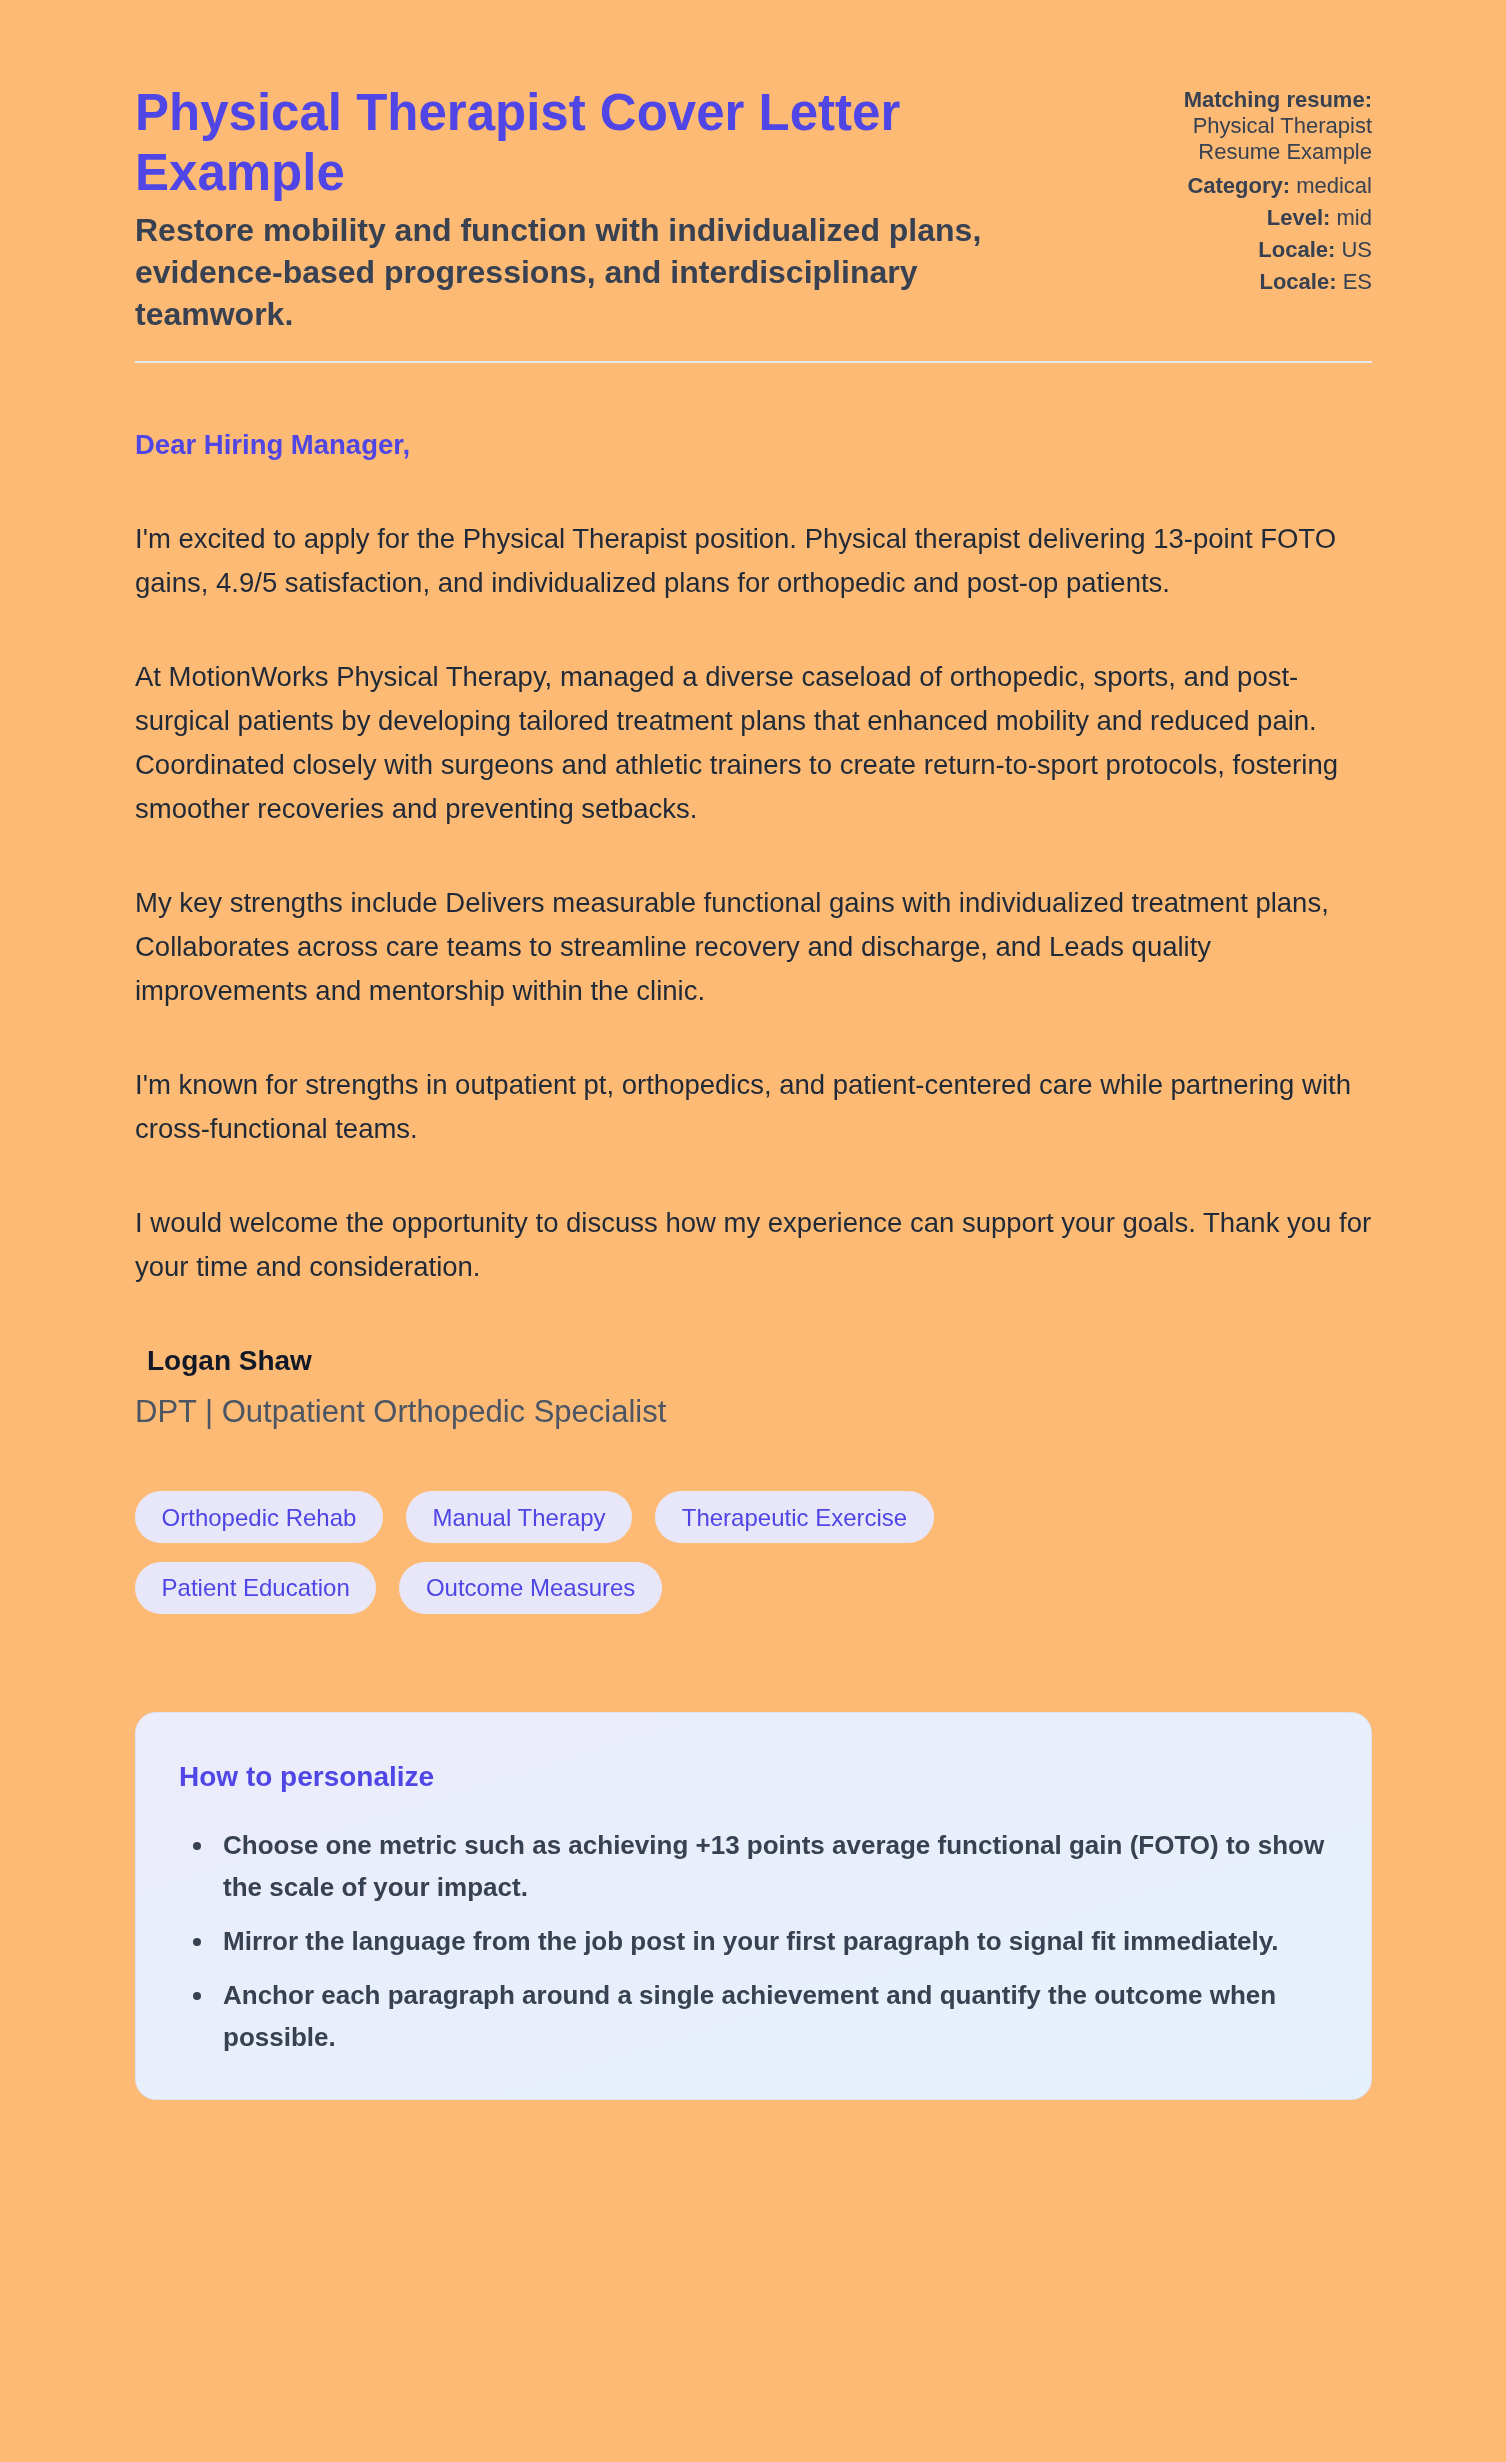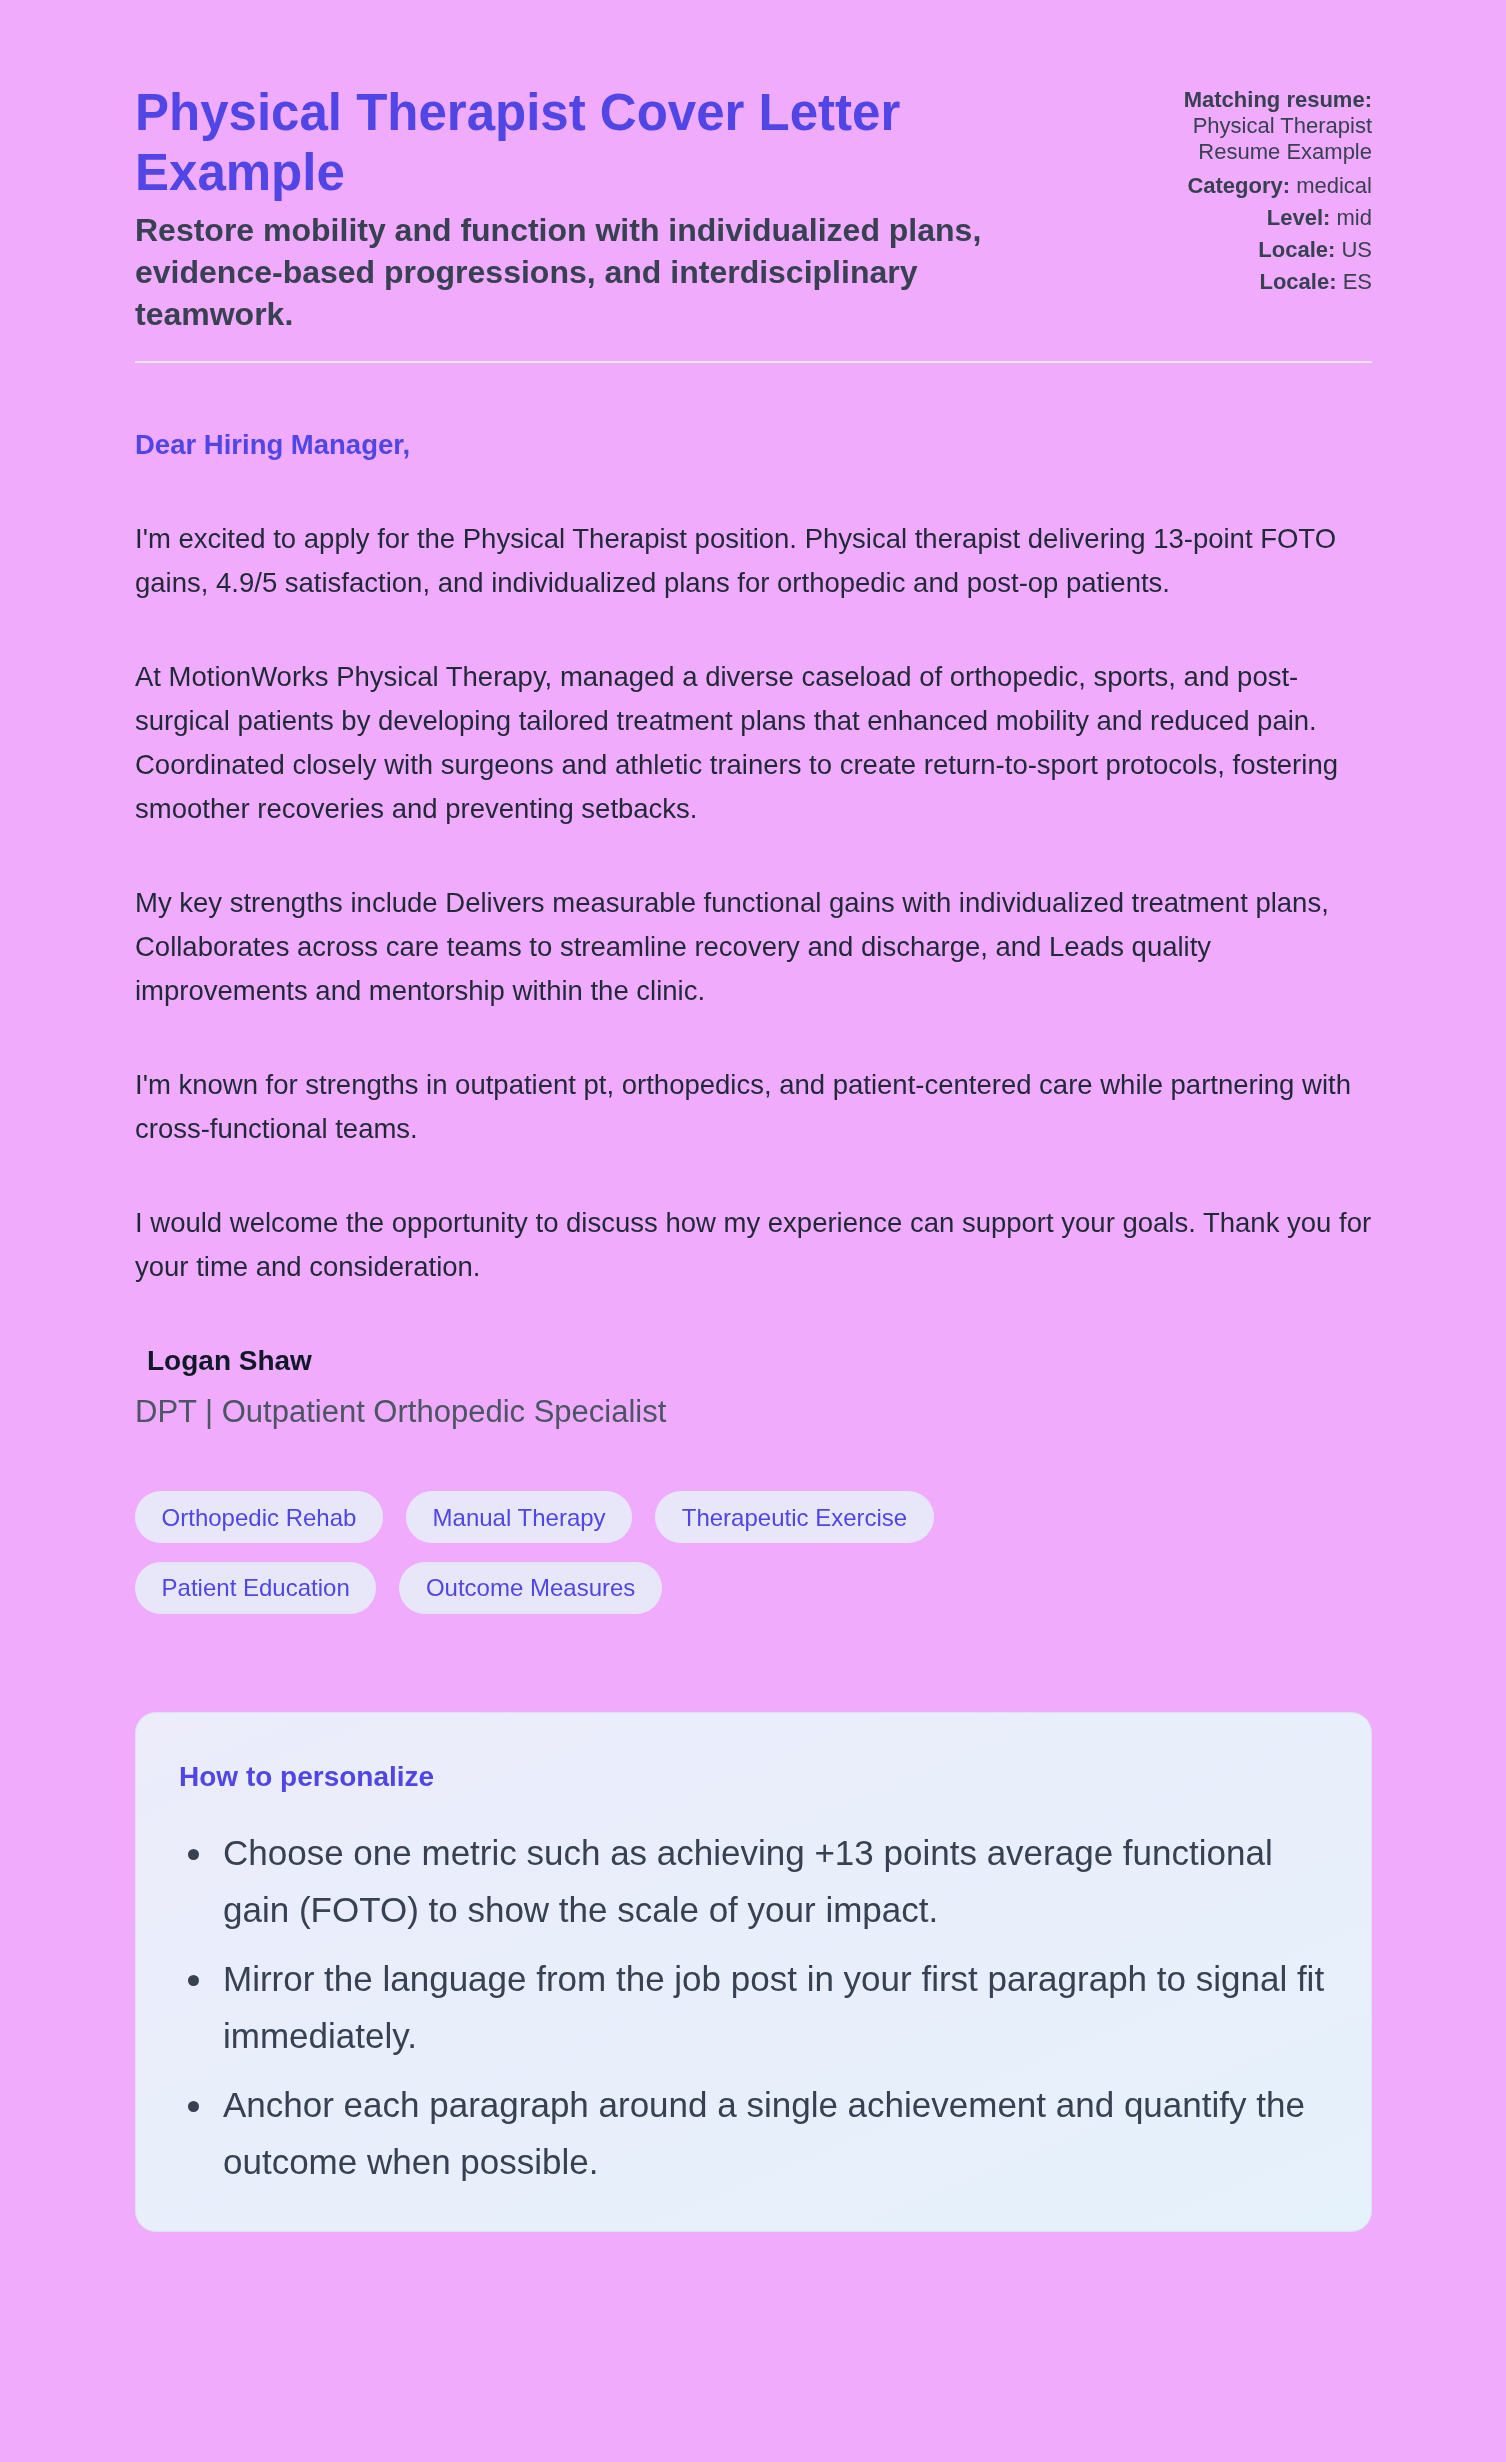--- a/index.html
+++ b/index.html
@@ -15,21 +15,21 @@
   }
   * { box-sizing: border-box; }
   html, body { margin: 0; padding: 0; background: #ffffff; }
   body { font-family: "Liberation Sans", sans-serif; color: var(--body_text); }
 
   .page {
     width: 1507px;
     height: 2462px;
     padding: 83px 135px 8px;
     overflow: hidden;
-    background: #f0abfc;
+    background: #fdba74;
   }
 
   
   .header { display: flex; justify-content: space-between; align-items: flex-start; gap: 35px; }
   .header-left { max-width: 940px; }
   .title {
     margin: 0 0 5.3px;
     font-size: 51px;
     line-height: 1.18;
     font-weight: 700;
@@ -119,25 +119,26 @@
   }
   .tips-heading {
     margin: 0 0 30px;
     font-size: 28px;
     line-height: 35px;
     font-weight: 700;
     color: var(--accent);
   }
   .tips-list { margin: 0; padding-left: 37px; }
   .tip {
-    font-size: 35px;
-    line-height: 57px;
+    font-size: 26px;
+    line-height: 42px;
     color: var(--heading_text);
     margin-bottom: 12.4px;
     padding-left: 7px;
+    font-weight: bold;
   }
   .tip:last-child { margin-bottom: 0; }
   .tip::marker { color: var(--heading_text); }
 </style>
 </head>
 <body>
 
 <div class="page">
 
   <header class="header">

